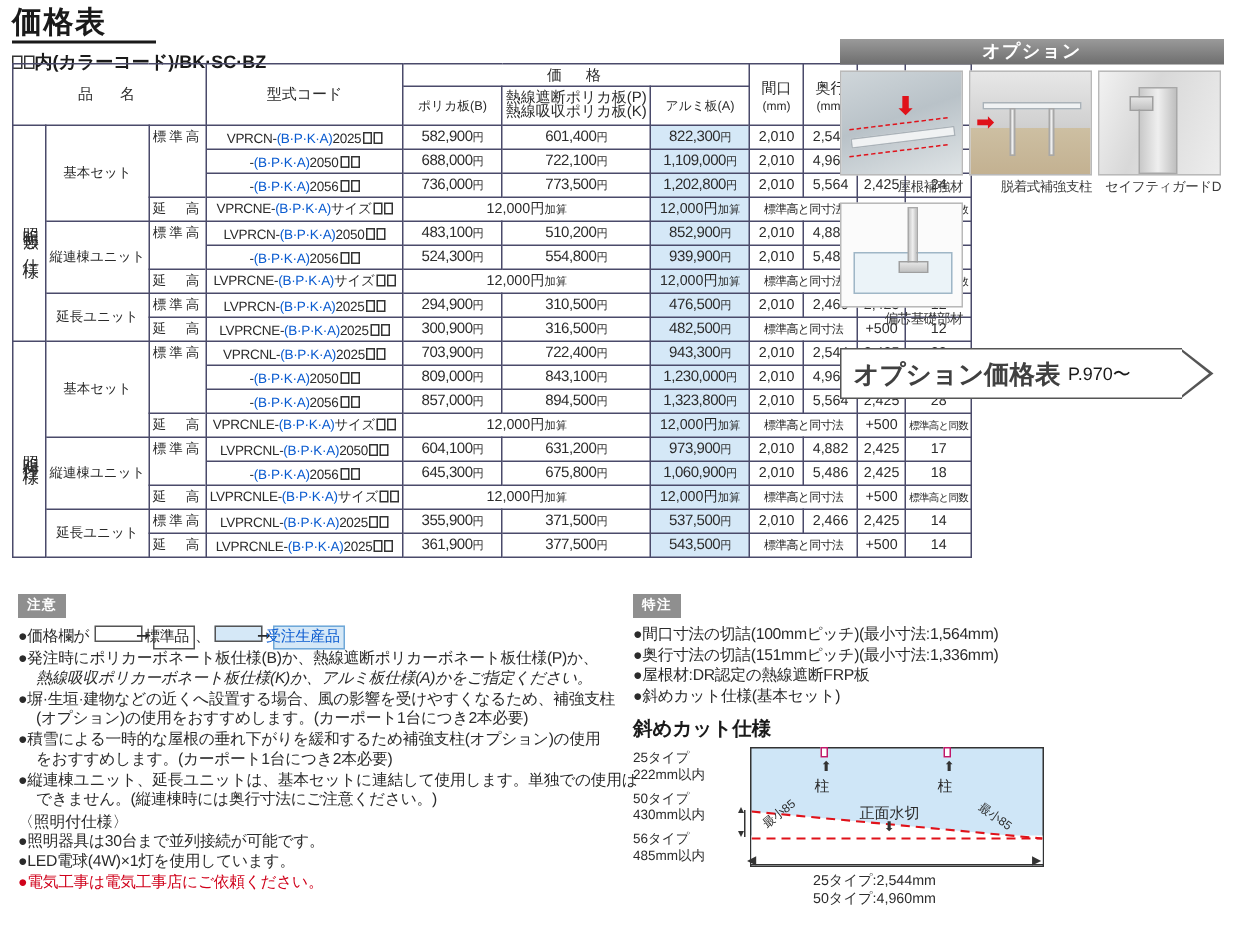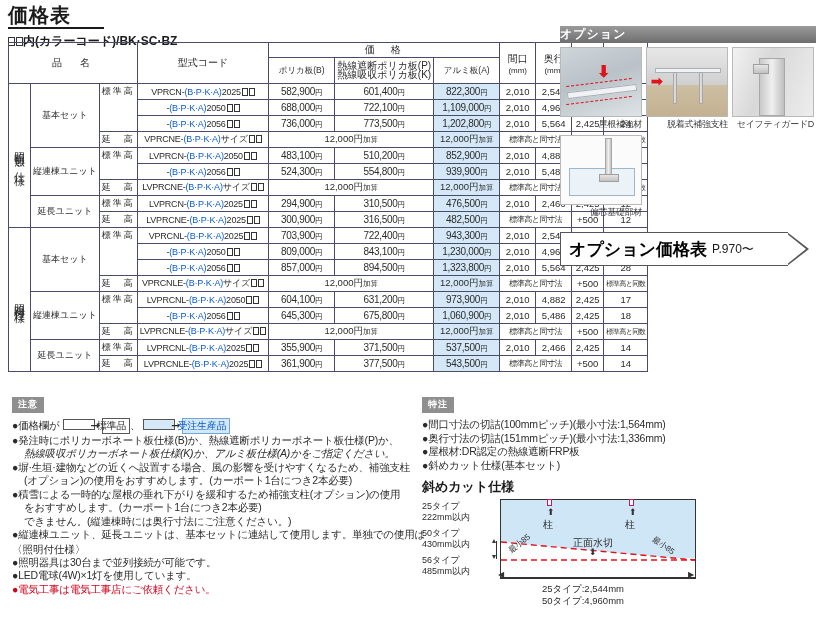--- a/index.html
+++ b/index.html
@@ -70,21 +70,21 @@
   .blue-cell { background:#d5e8f7; }
   .addnote { font-size:9.5px; font-weight:bold; }
   .addnote .sm { font-size:7.5px; font-weight:normal; }
   .sameas { font-size:8px; letter-spacing:-0.5px; }
   .pkgsame { font-size:7px; letter-spacing:-0.5px; }
 
   
   .opt-panel { position:absolute; left:560px; top:26px; width:256px; }
   .opt-head {
     background: linear-gradient(#9a9a9a,#6e6e6e);
-    color:#fff; font-size:12px; font-weight:bold; text-align:left;
+    color:#fff; font-size:12px; font-weight:bold; text-align:center;
     letter-spacing:1px; height:17px; line-height:17px;
   }
   .opt-row { display:flex; gap:4px; margin-top:4px; }
   .opt-cell { width:82px; }
   .thumb {
     width:82px; height:70px; border:1px solid #b9b9b9; position:relative; overflow:hidden;
     background:#e9e9e9;
   }
   .opt-label { font-size:9px; text-align:right; margin-top:1px; letter-spacing:-0.3px; color:#3a3a3a; white-space:nowrap;}
   .banner {
@@ -98,21 +98,21 @@
   .banner-arrow {
     position:absolute; left:227px; top:0; width:0; height:0;
     border-top:17px solid transparent; border-bottom:17px solid transparent;
     border-left:22px solid #555;
   }
   .banner-arrow-in {
     position:absolute; left:226px; top:1px; width:0; height:0;
     border-top:16px solid transparent; border-bottom:16px solid transparent;
     border-left:20px solid #fff;
   }
-  .banner-t1 { font-size:17px; font-weight:bold; color:#000000; letter-spacing:0px; }
+  .banner-t1 { font-size:17px; font-weight:bold; color:#404040; letter-spacing:0px; }
   .banner-t2 { font-size:12px; color:#1a1a1a; margin-left:5px; }
 
   
   .art { position:absolute; inset:0; }
   .roofimg { background:linear-gradient(160deg,#cfd6da 0%,#b9c2c8 45%,#dfe4e6 100%); }
   .postimg { background:linear-gradient(180deg,#e7e7e7 0%,#cfcfcf 55%,#cdbfa2 55%,#c3b191 100%); }
   .grayimg { background:linear-gradient(110deg,#f2f2f2 0%,#d8d8d8 40%,#ededed 100%); }
   .arrow-red {
     position:absolute; color:#e0121a; font-size:16px; font-weight:bold; line-height:1;
   }
@@ -492,22 +492,22 @@
     <div class="nlist">
       <div class="nline">
         ●<span>価格欄が</span><span class="legend-box"></span><span class="arrow-g">➞</span><span class="legend-chip">標準品</span>、<span class="legend-box blue"></span><span class="arrow-g">➞</span><span class="legend-chip blue">受注生産品</span>
       </div>
       <div class="nline">●<span>発注時にポリカーボネート板仕様(B)か、熱線遮断ポリカーボネート板仕様(P)か、</span></div>
       <div class="nline" style="text-indent:0;padding-left:12px;font-style:italic;"><span>熱線吸収ポリカーボネート板仕様(K)か、アルミ板仕様(A)かをご指定ください。</span></div>
       <div class="nline">●<span>塀·生垣·建物などの近くへ設置する場合、風の影響を受けやすくなるため、補強支柱</span></div>
       <div class="nline" style="text-indent:0;padding-left:12px;"><span>(オプション)の使用をおすすめします。(カーポート1台につき2本必要)</span></div>
       <div class="nline">●<span>積雪による一時的な屋根の垂れ下がりを緩和するため補強支柱(オプション)の使用</span></div>
       <div class="nline" style="text-indent:0;padding-left:12px;"><span>をおすすめします。(カーポート1台につき2本必要)</span></div>
+      <div class="nline">●<span>縦連棟ユニット、延長ユニットは、基本セットに連結して使用します。単独での使用は</span></div>
       <div class="nline" style="text-indent:0;padding-left:12px;"><span>できません。(縦連棟時には奥行寸法にご注意ください。)</span></div>
-      <div class="nline">●<span>縦連棟ユニット、延長ユニットは、基本セットに連結して使用します。単独での使用は</span></div>
       <div class="nsection">〈照明付仕様〉</div>
       <div class="nline">●<span>照明器具は30台まで並列接続が可能です。</span></div>
       <div class="nline">●<span>LED電球(4W)×1灯を使用しています。</span></div>
       <div class="nline red">●<span>電気工事は電気工事店にご依頼ください。</span></div>
     </div>
   </div>
 
   <div class="notes-right">
     <span class="note-tag">特注</span>
     <div class="nlist">

